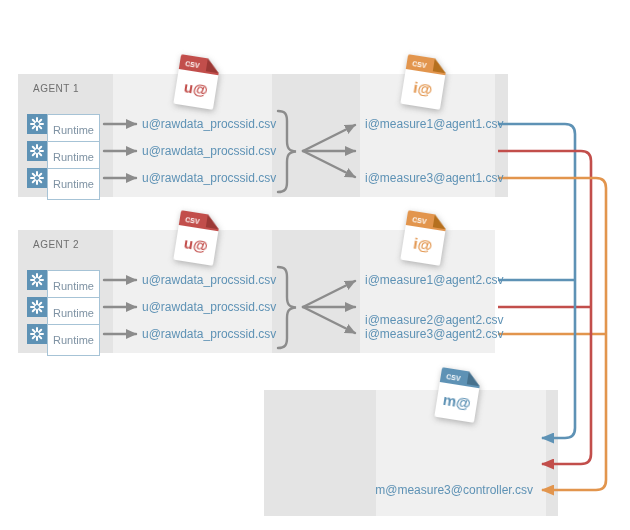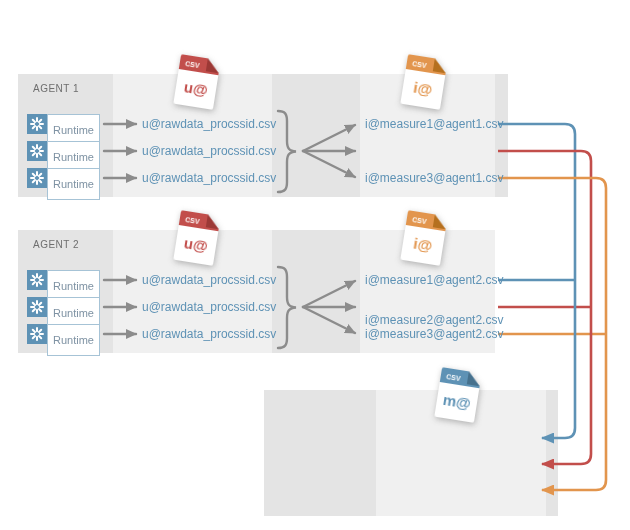--- a/index.html
+++ b/index.html
@@ -225,20 +225,21 @@
   <div class="file-text" style="left:365px;top:124px;">i@measure1@agent1.csv</div>
   <div class="file-text" style="left:365px;top:178px;">i@measure3@agent1.csv</div>
 
   <div class="file-text" style="left:142px;top:280px;">u@rawdata_procssid.csv</div>
   <div class="file-text" style="left:142px;top:307px;">u@rawdata_procssid.csv</div>
   <div class="file-text" style="left:142px;top:334px;">u@rawdata_procssid.csv</div>
   <div class="file-text" style="left:365px;top:280px;">i@measure1@agent2.csv</div>
   <div class="file-text" style="left:365px;top:307px;margin-top:13px;">i@measure2@agent2.csv</div>
   <div class="file-text" style="left:365px;top:334px;">i@measure3@agent2.csv</div>
 
+  <div class="file-text" style="right:97px;top:490px;">m@measure3@controller.csv</div>
 
   <div class="csv-icon" style="left:177px;top:57px;">
     <svg width="40" height="50" viewBox="0 0 40 50">
       <path d="M2,0 H27 L40,13 V48 Q40,50 38,50 H2 Q0,50 0,48 V2 Q0,0 2,0 Z" fill="#ffffff"></path>
       <path d="M2,0 H27 L40,13 V15 H0 V2 Q0,0 2,0 Z" style="fill:var(--red,#c24e4b)"></path>
       <path d="M27,0 L40,13 H27 Z" style="fill:var(--red-dark,#9c3936)"></path>
       <text class="csv-tag" x="5.5" y="10.5">CSV</text>
       <text class="csv-label" x="20" y="37" style="fill:var(--red,#c24e4b)">u@</text>
     </svg>
   </div>

